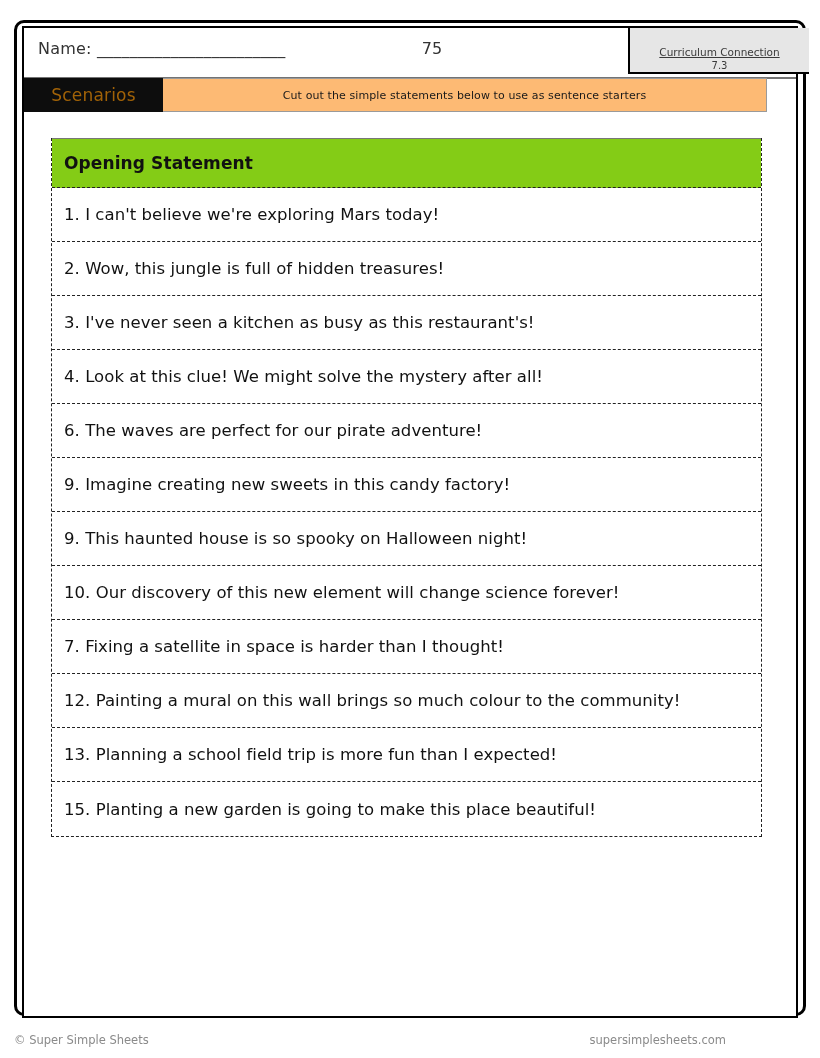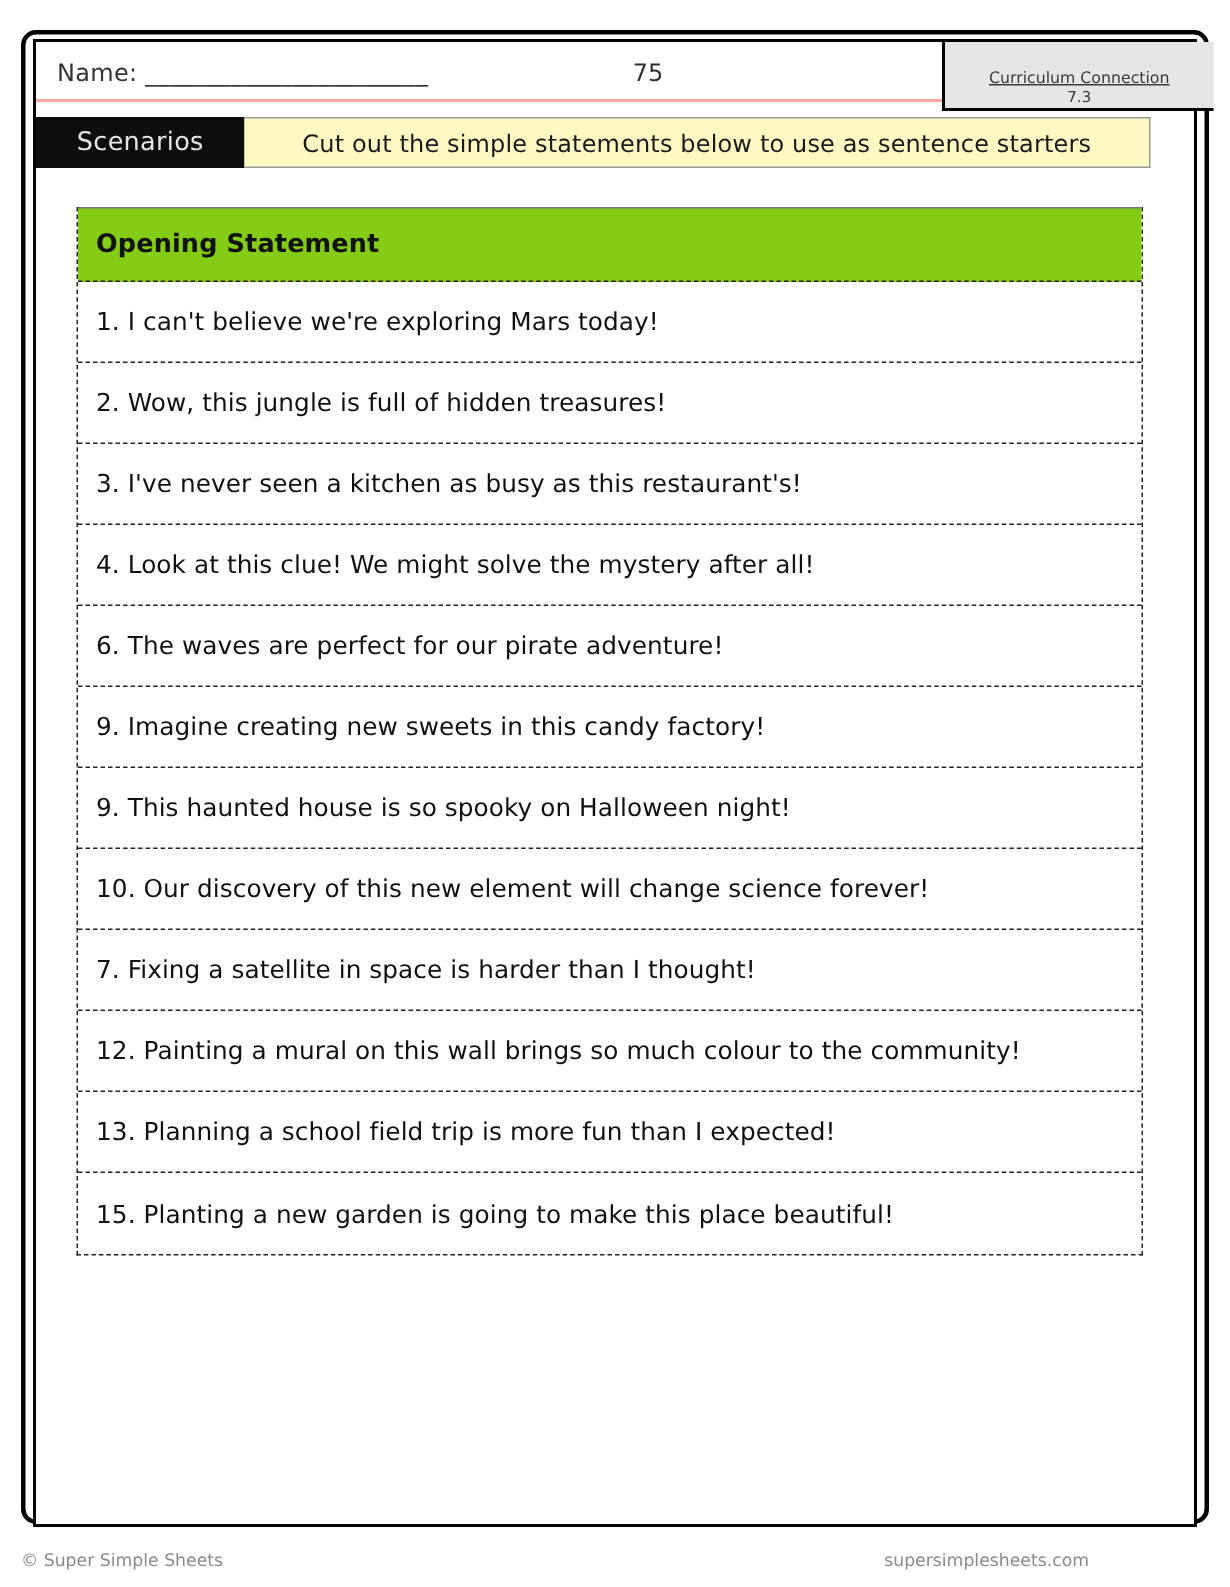--- a/index.html
+++ b/index.html
@@ -41,23 +41,23 @@
     border: 2px solid #000000;
     background: #ffffff;
   }
 
   
   .header-strip {
     position: absolute;
     left: 24px;
     top: 28px;
     width: 772px;
-    height: 40px;
-    background: #ffffff;
-    border-bottom: 2px solid #fca5a5;
+    height: 51px;
+    background: #ffffff;
+    border-bottom: 2px solid #737373;
   }
 
   .name-line {
     position: absolute;
     left: 14px;
     top: 11px;
     font-size: 16px;
     color: #333333;
     letter-spacing: 0.2px;
     white-space: nowrap;
@@ -107,37 +107,37 @@
     top: 78px;
     width: 743px;
     height: 34px;
     display: flex;
     align-items: stretch;
   }
 
   .scenario-tab {
     width: 139px;
     background: #0d0d0d;
-    color: #e5e5e5;
+    color: #a16207;
     display: flex;
     align-items: center;
     justify-content: center;
     font-size: 17px;
     letter-spacing: 0.2px;
   }
 
   .scenario-instruction {
     flex: 1;
-    background: #fef9c3;
+    background: #fdba74;
     border: 1px solid #9a9a9a;
     border-left: none;
     display: flex;
     align-items: center;
     justify-content: center;
-    font-size: 16px;
+    font-size: 11px;
     color: #1a1a1a;
     letter-spacing: 0.1px;
   }
 
   
   .statement-table {
     position: absolute;
     left: 51px;
     top: 138px;
     width: 711px;

